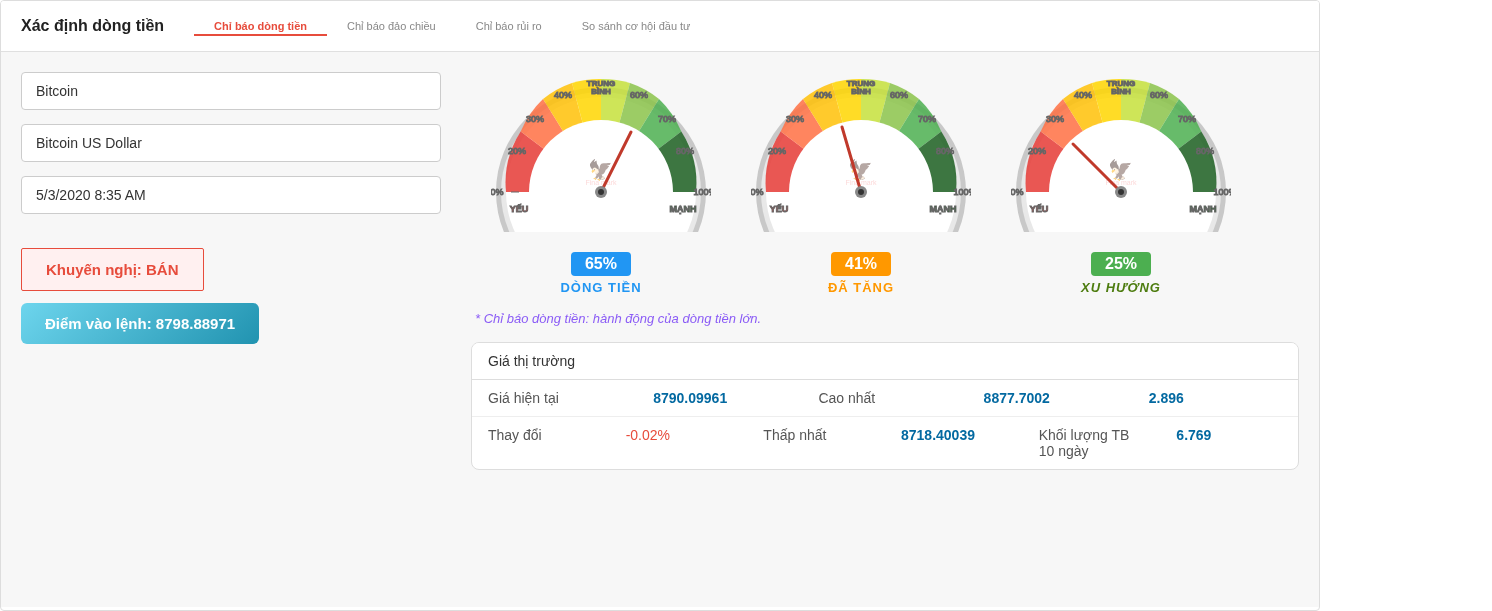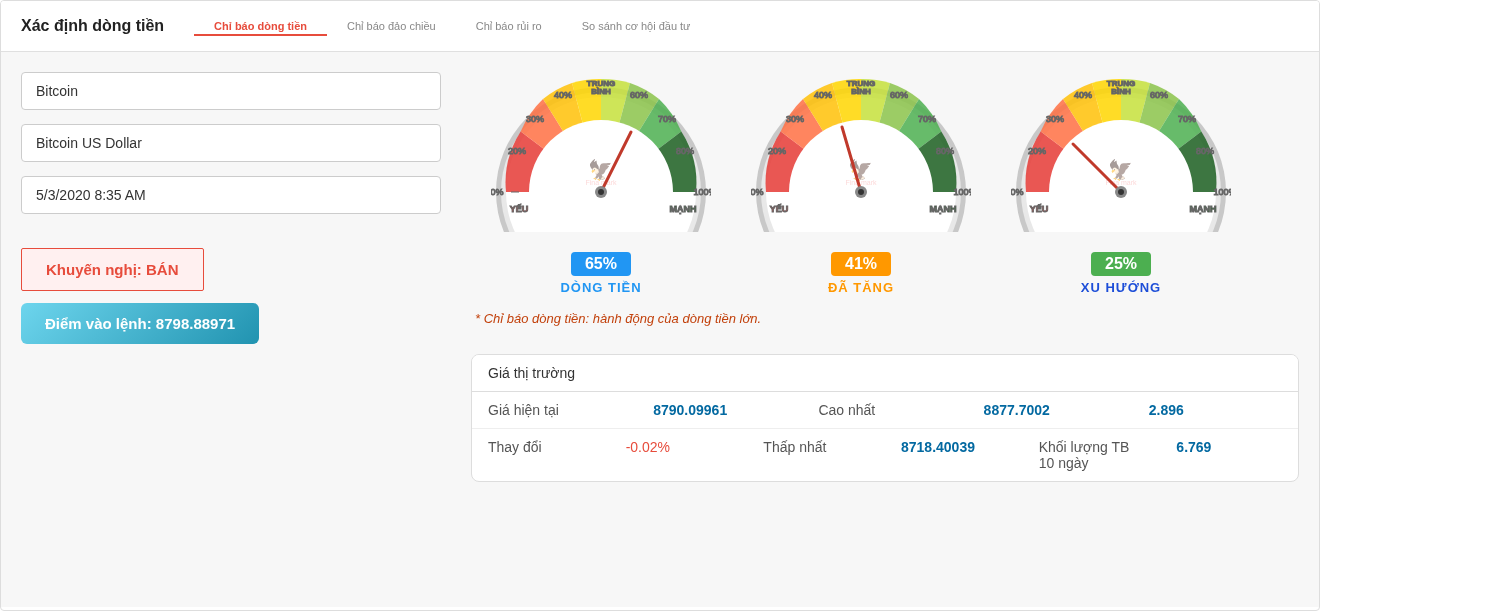--- a/index.html
+++ b/index.html
@@ -161,27 +161,27 @@
     .badge-orange { background: #FF9800; }
     .badge-green { background: #4CAF50; }
 
     .gauge-name {
       font-weight: bold;
       font-size: 13px;
       letter-spacing: 1px;
     }
     .name-blue { color: #2196F3; }
     .name-orange { color: #FF9800; }
-    .name-green { color: #1d4ed8; }
+    .name-green { color: #4d7c0f; font-style: italic; }
 
     .footnote {
       font-style: italic;
-      color: #c2410c;
+      color: #8b5cf6;
       font-size: 13px;
-      margin-bottom: 28px;
+      margin-bottom: 16px;
       padding-left: 4px;
     }
 
     
     .market-table {
       border: 1px solid #ddd;
       border-radius: 8px;
       background: #fff;
       overflow: hidden;
     }

